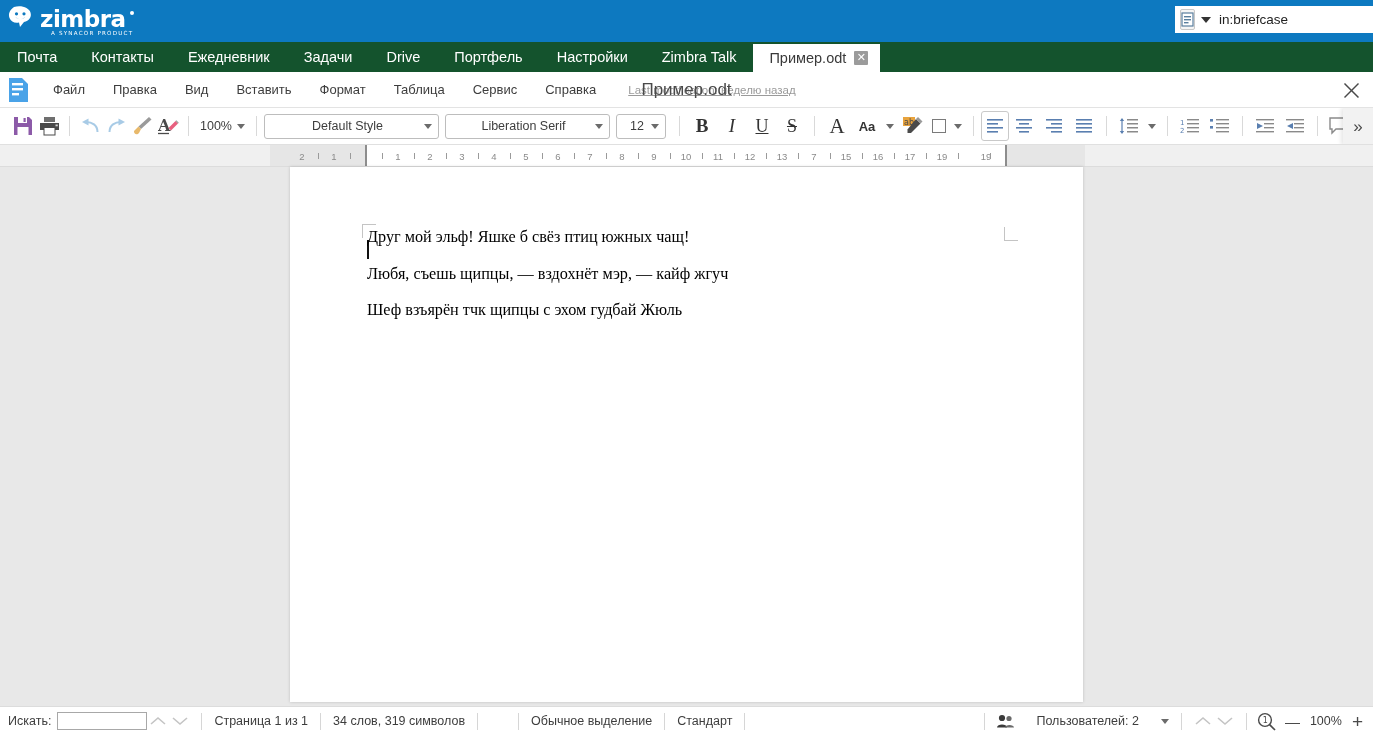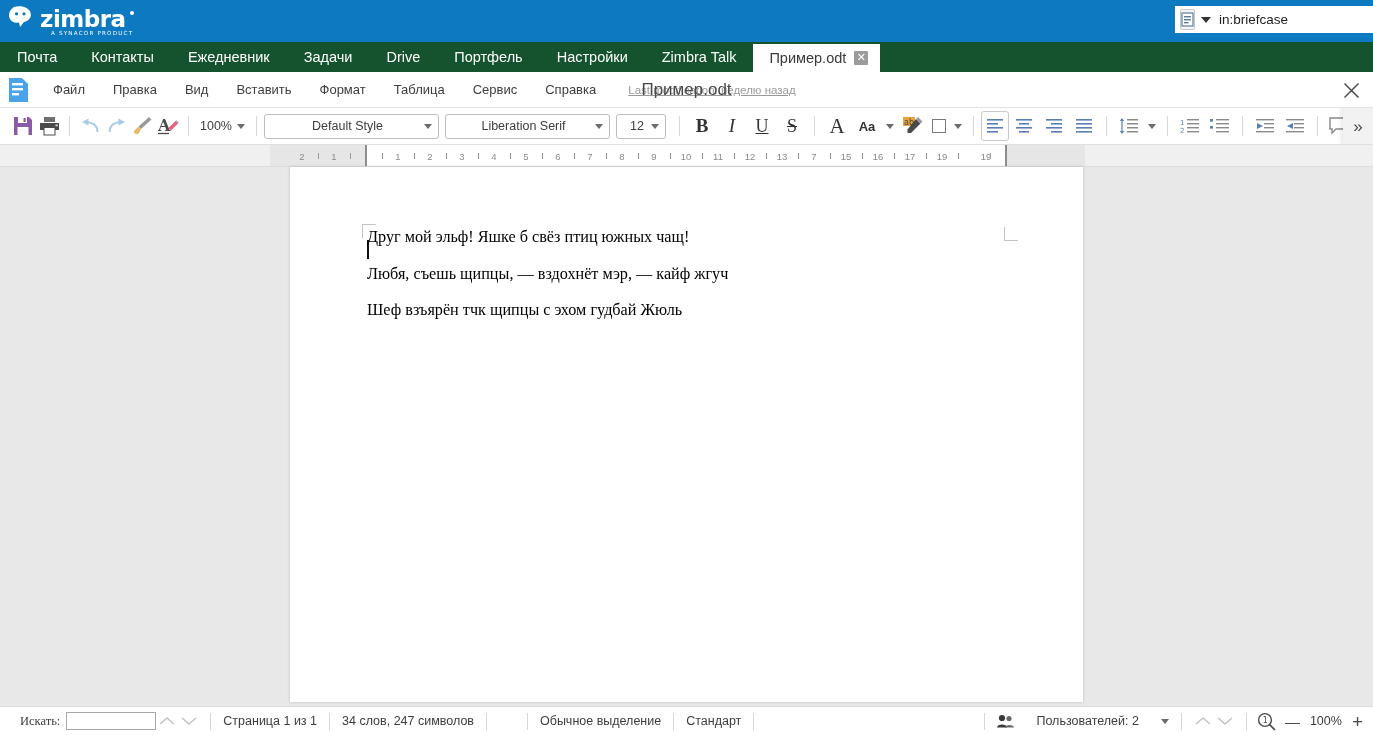--- a/index.html
+++ b/index.html
@@ -238,21 +238,21 @@
   
   .statusbar {
     position: absolute; top: 706px; left: 0; width: 1373px; height: 29px;
     background: #ffffff;
     border-top: 1px solid #dcdcdc;
     display: flex; align-items: center;
     font-size: 12.5px; color: #3d3d3d;
   }
   .sb-sep { width: 1px; height: 17px; background: #d6d6d6; margin: 0 10px; flex:none; }
   .sb-item { white-space: nowrap; padding: 0 2px; flex:none; }
-  .find-label { margin-left: 20px; margin-right: 6px; font-family: Liberation Serif, serif; }
+  .find-label { margin-left: 8px; margin-right: 6px; }
   .find-input {
     width: 90px; height: 18px;
     border: 1px solid #a8a8a8; background: #fff;
     outline: none; font-size: 12px;
     font-family: "Liberation Sans", sans-serif;
     padding: 0 3px;
   }
   .chev { width: 22px; height: 20px; display:flex; align-items:center; justify-content:center; cursor:pointer; }
   .spacer { flex: 1 1 auto; }
   .zoom-controls { display:flex; align-items:center; gap:9px; padding-right: 10px; }
@@ -648,21 +648,21 @@
   </span>
   <span class="chev">
     <svg width="16" height="12" viewBox="0 0 16 12">
       <path d="M1 3 L8 9 L15 3" stroke="#c4c4c4" stroke-width="1.6" fill="none"></path>
     </svg>
   </span>
 
   <span class="sb-sep"></span>
   <span class="sb-item">Страница 1 из 1</span>
   <span class="sb-sep"></span>
-  <span class="sb-item">34 слов, 247 символов</span>
+  <span class="sb-item">34 слов, 319 символов</span>
   <span class="sb-sep"></span>
   <span class="sb-sep" style="margin-left:30px"></span>
   <span class="sb-item">Обычное выделение</span>
   <span class="sb-sep"></span>
   <span class="sb-item">Стандарт</span>
   <span class="sb-sep"></span>
 
   <span class="spacer"></span>
 
   <span class="sb-sep"></span>

